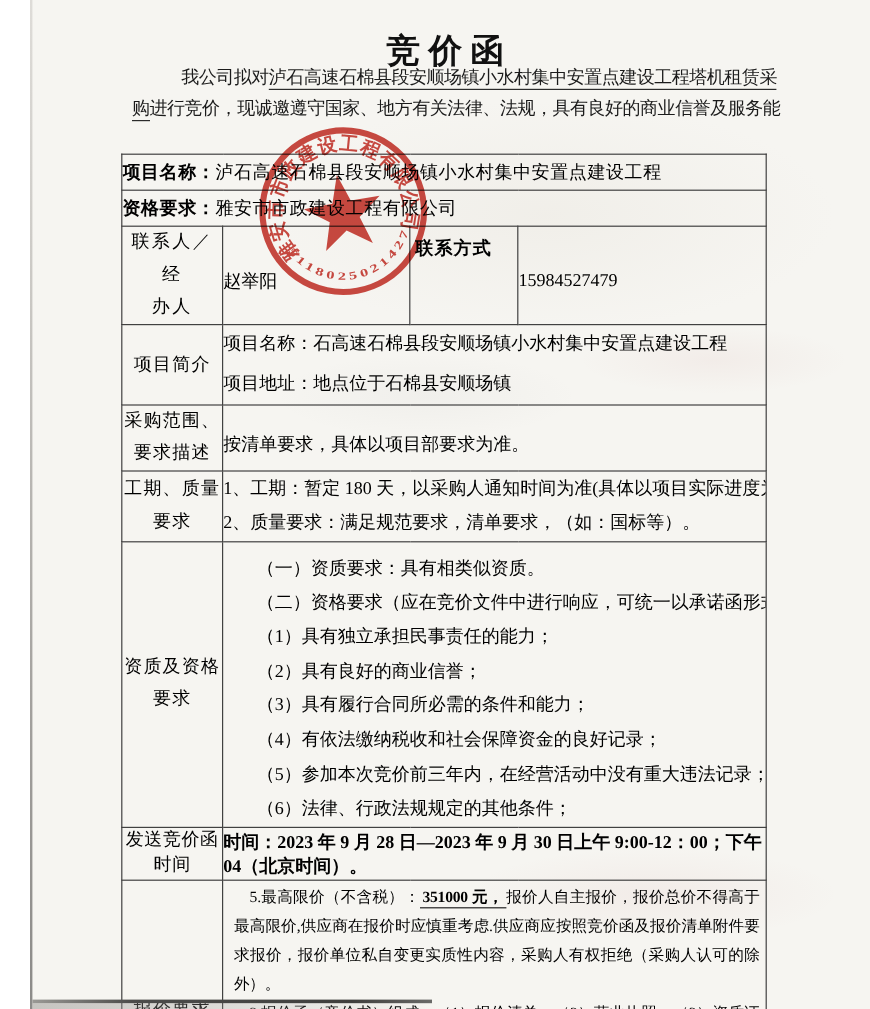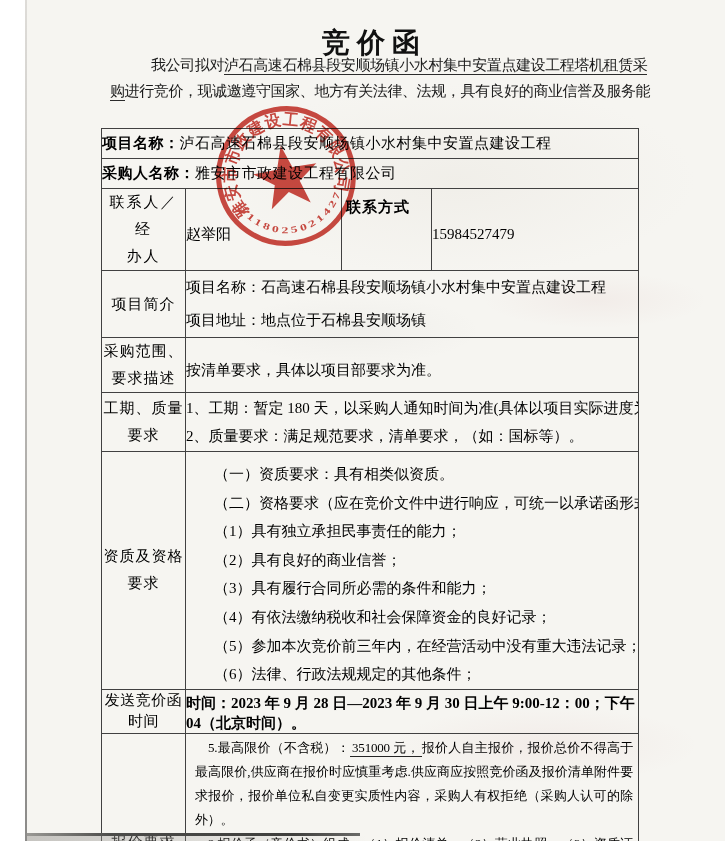--- a/index.html
+++ b/index.html
@@ -61,21 +61,21 @@
   .r4 .cont div{line-height:33px;white-space:nowrap;}
   .r5 .cont{padding-top:10px;}
   .r6 .cont div{line-height:28px;white-space:nowrap;}
   .r7 .cont{padding:8px 4px 0 28px;}
   .r7 .cont div{line-height:28.6px;white-space:nowrap;}
   .r8 .lab{line-height:21px;letter-spacing:0.5px;}
   .r8 .cont{padding-top:3px;font-weight:600;}
   .r8 .cont div{line-height:20px;white-space:nowrap;}
   .r9 .cont{padding:2px 5px 0 9px;font-size:13px;letter-spacing:-0.2px;}
   .r9 .cont p{margin:0;line-height:24px;text-indent:13px;text-align:justify;}
-  .u2{border-bottom:1.1px solid #242424;padding:0 2px 1px 2px;}
+  .u2{border-bottom:1.1px solid #242424;padding:0 2px 1px 2px;font-weight:bold;}
 
   .seal{
     position:absolute;left:184px;top:74px;width:204px;height:204px;
     mix-blend-mode:multiply;opacity:.9;pointer-events:none;
   }
 </style>
 </head>
 <body>
 
 <div class="canvas">
@@ -94,21 +94,21 @@
         <col style="width:84px">
         <col style="width:156px">
         <col style="width:90px">
         <col style="width:207px">
       </colgroup>
     <tbody>
         <tr class="r1" style="height:30px">
       <td colspan="4"><span class="bold">项目名称：</span><span>泸石高速石棉县段安顺场镇小水村集中安置点建设工程</span></td>
     </tr>
     <tr class="r2" style="height:30px">
-      <td colspan="4"><span class="bold">采购人名称：</span><span>雅安市市政建设工程有限公司</span></td>
+      <td colspan="4"><span class="bold">资格要求：</span><span>雅安市市政建设工程有限公司</span></td>
     </tr>
     <tr class="r3" style="height:57px">
       <td class="lab">
         <div>联系人／经</div>
         <div>办人</div>
       </td>
       <td class="cont">赵举阳</td>
       <td class="method" style="vertical-align:top">联系方式</td>
       <td class="cont">15984527479</td>
     </tr>

